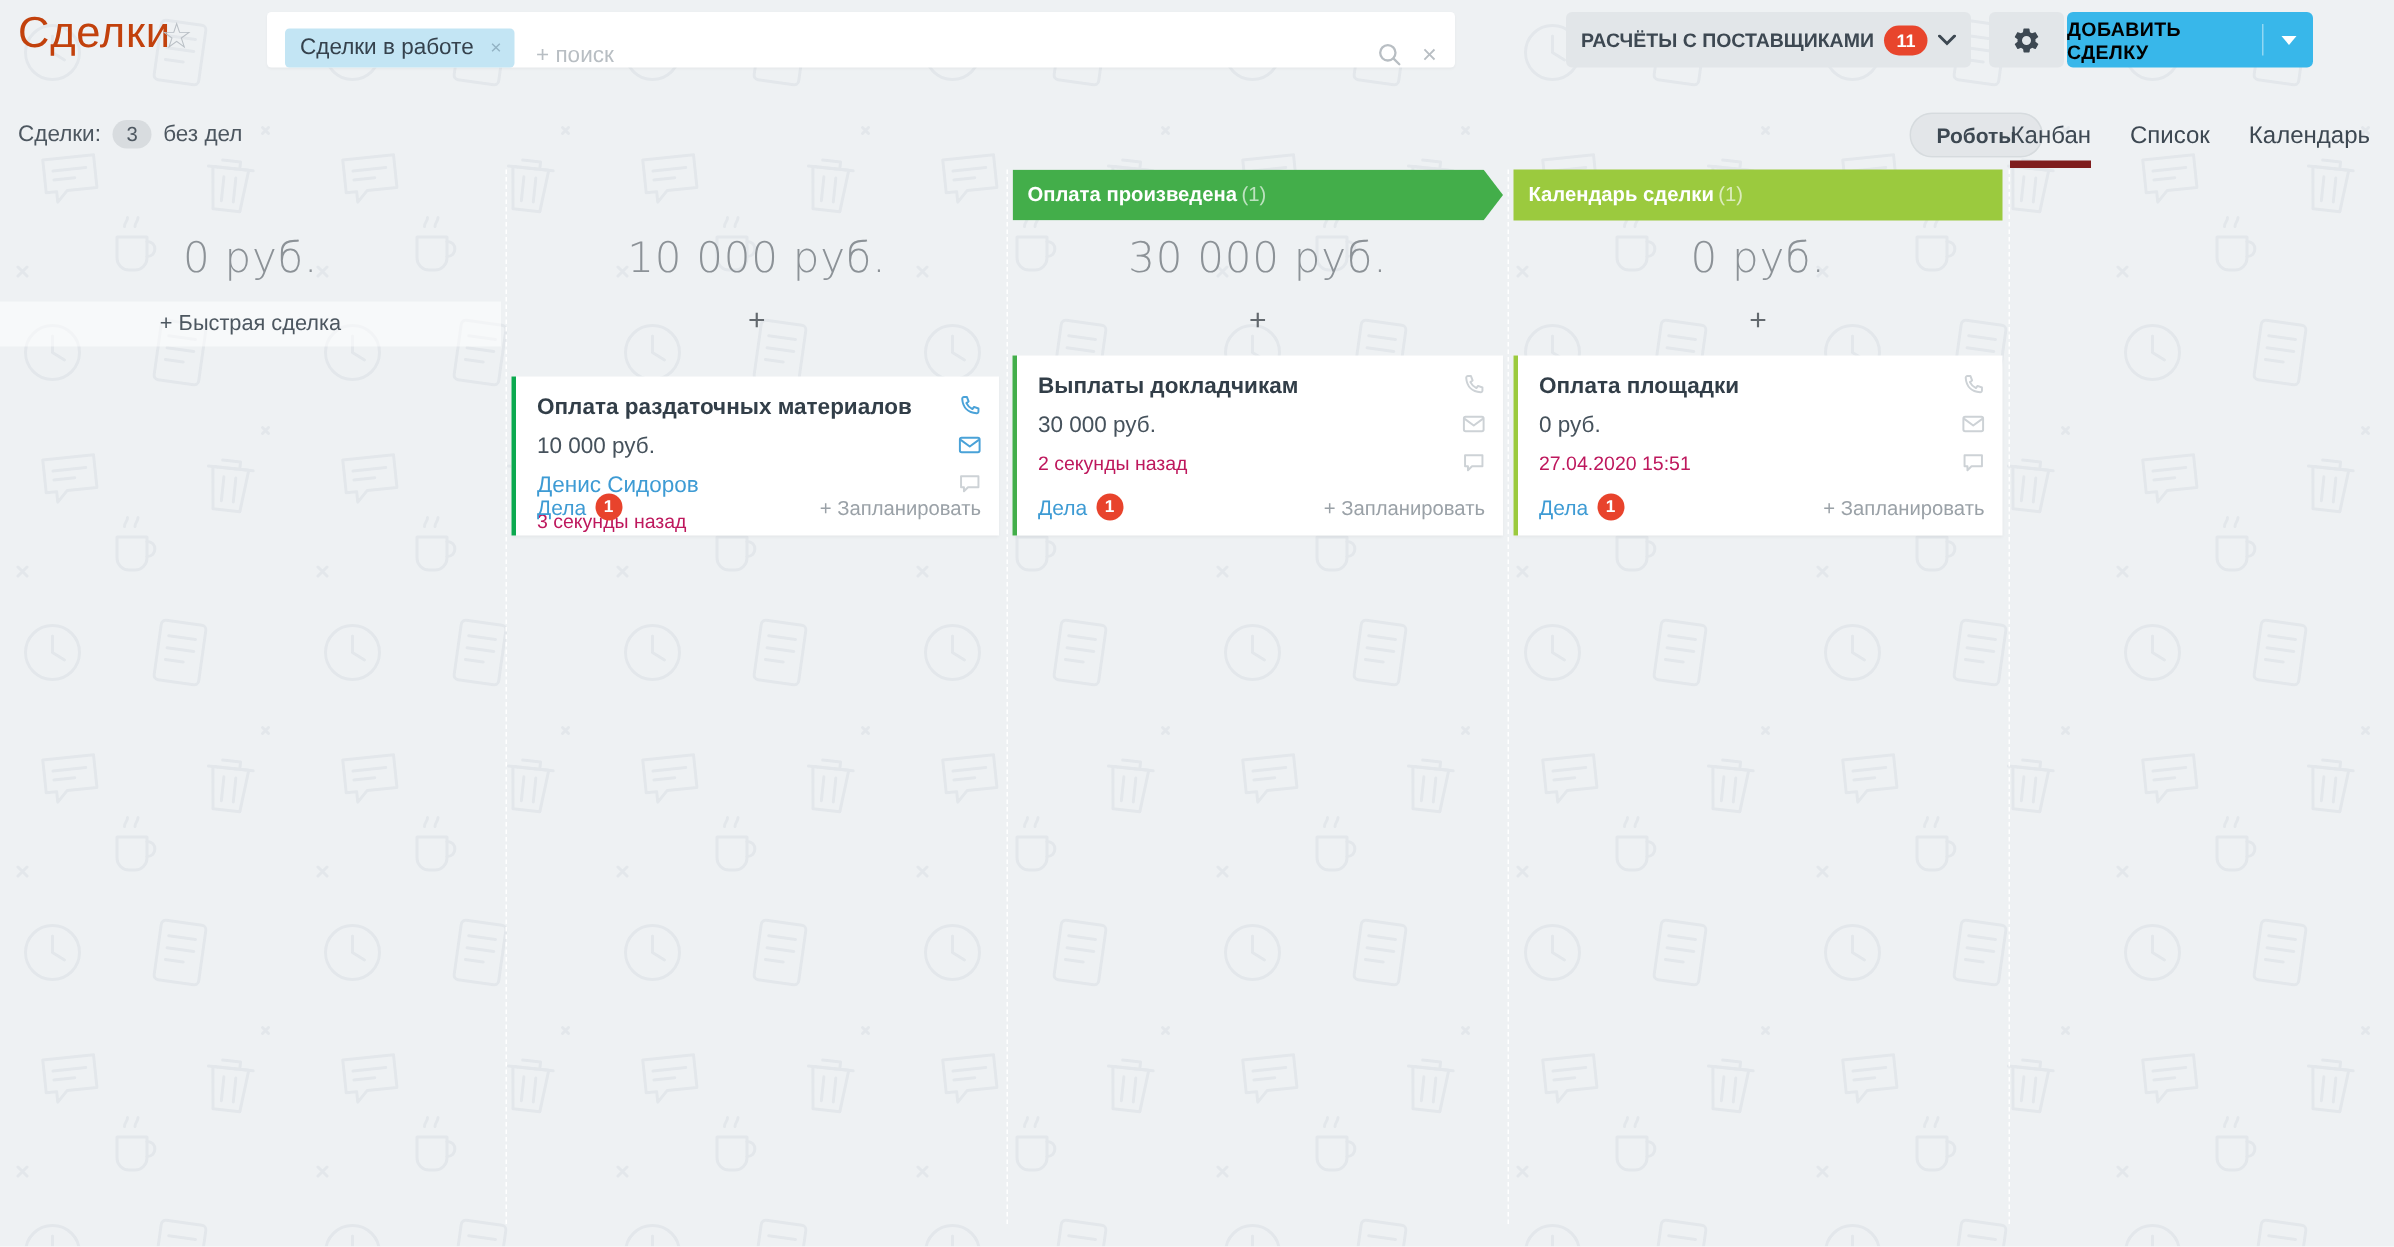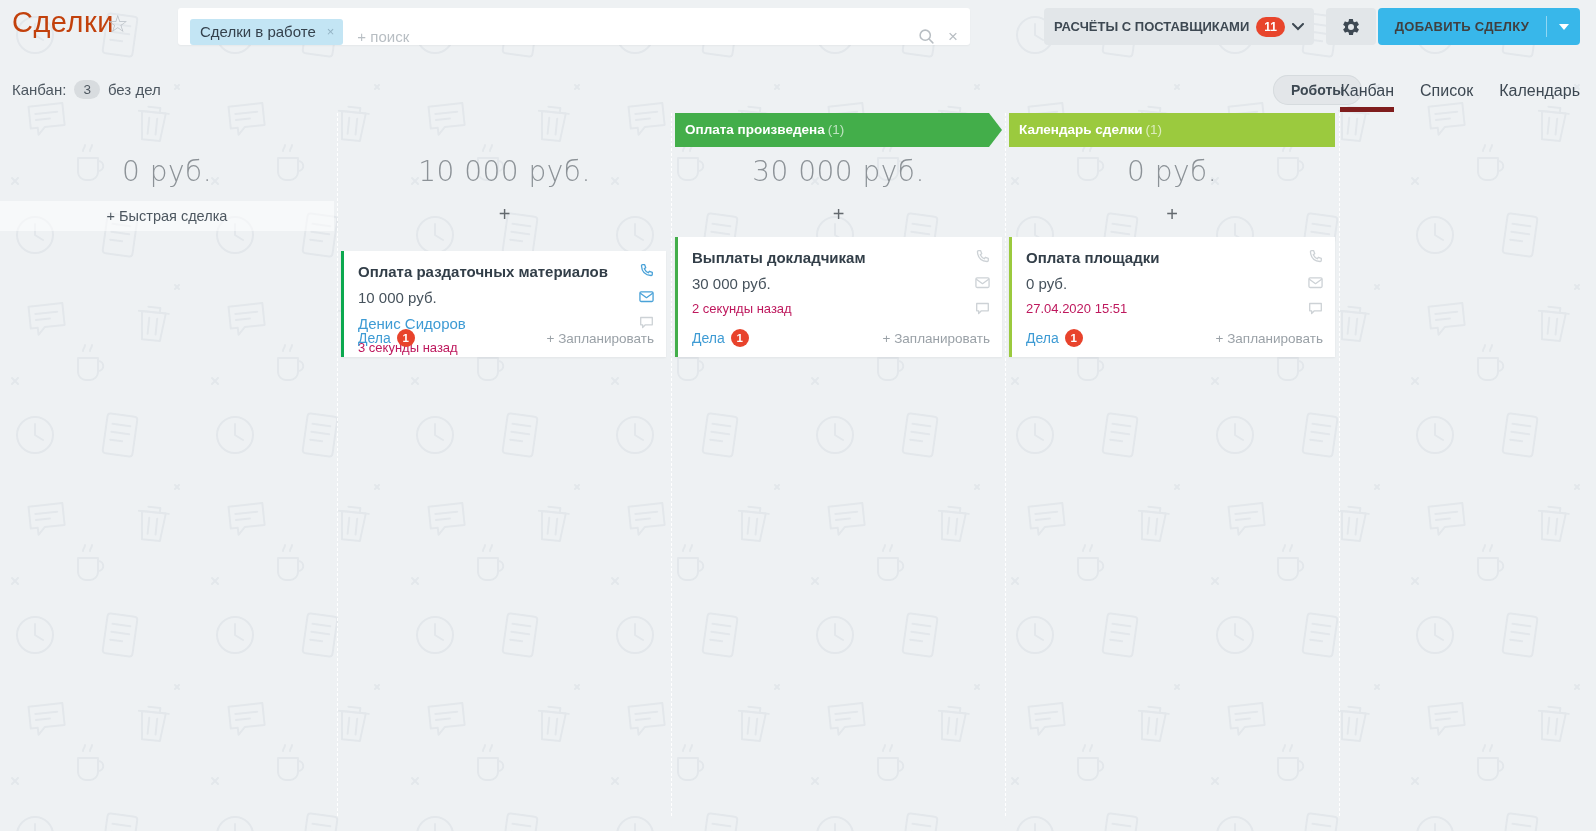--- a/index.html
+++ b/index.html
@@ -17,22 +17,22 @@
     display:flex;align-items:center;white-space:nowrap;}
   .search-tag .tag-x{color:#93b3c4;font-size:13px;margin-left:11px;cursor:pointer;}
   .search-ph{color:#b8bec3;font-size:15px;margin-left:14px;flex:1;}
   .search-icons{display:flex;align-items:center;gap:13px;}
   .search-icons .x-glyph{color:#b8bec3;font-size:17px;cursor:pointer;line-height:1;}
   .btn-gray{background:#e2e6e9;border-radius:4px;display:flex;align-items:center;justify-content:center;
     cursor:pointer;box-sizing:border-box;}
   .suppliers{left:1044px;top:8px;width:270px;height:37px;gap:7px;font-size:13px;font-weight:bold;color:#3d4852;}
   .red-badge{background:#e8452c;color:#fff;border-radius:10px;padding:3px 8px;font-size:12px;font-weight:bold;}
   .gearbtn{left:1326px;top:8px;width:50px;height:37px;}
-  .add-deal{left:1378px;top:8px;width:202px;height:37px;background:#38b7ea;border-radius:4px;display:flex;
-    align-items:stretch;color:#404040;cursor:pointer;}
+  .add-deal{left:1378px;top:8px;width:164px;height:37px;background:#38b7ea;border-radius:4px;display:flex;
+    align-items:stretch;color:#000000;cursor:pointer;}
   .add-deal .main{flex:1;display:flex;align-items:center;justify-content:center;font-size:13px;font-weight:bold;letter-spacing:.3px;}
   .add-deal .divider{width:1px;background:rgba(255,255,255,.45);margin:8px 0;}
   .add-deal .caret{width:33px;display:flex;align-items:center;justify-content:center;}
   .caret-tri{width:0;height:0;border-left:5px solid transparent;border-right:5px solid transparent;border-top:6px solid #fff;}
 
   
   .deal-counter{left:12px;top:80px;display:flex;align-items:center;gap:8px;font-size:15px;color:#4d5760;}
   .count-pill{background:#d8dcdf;color:#4d5760;border-radius:10px;padding:2px 9px;font-size:13.5px;}
   .robots{left:1273px;top:75px;height:30px;padding:0 18px;border-radius:16px;background:#e3e6e9;
     box-shadow:inset 0 0 0 1px #d6dbde;font-size:14px;font-weight:bold;color:#3d4852;}
@@ -140,21 +140,21 @@
 
   <div class="layer add-deal">
     <span class="main">ДОБАВИТЬ СДЕЛКУ</span>
     <span class="divider"></span>
     <span class="caret">
         <span class="caret-tri"></span>
       </span>
   </div>
 
   <div class="layer deal-counter">
-    <span>Канбан:</span>
+    <span>Сделки:</span>
     <span class="count-pill">3</span>
     <span>без дел</span>
   </div>
 
   <div class="layer btn-gray robots">Роботы</div>
 
   <div class="layer tabs">
     <span class="tab active">Канбан</span>
     <span class="tab">Список</span>
     <span class="tab">Календарь</span>

